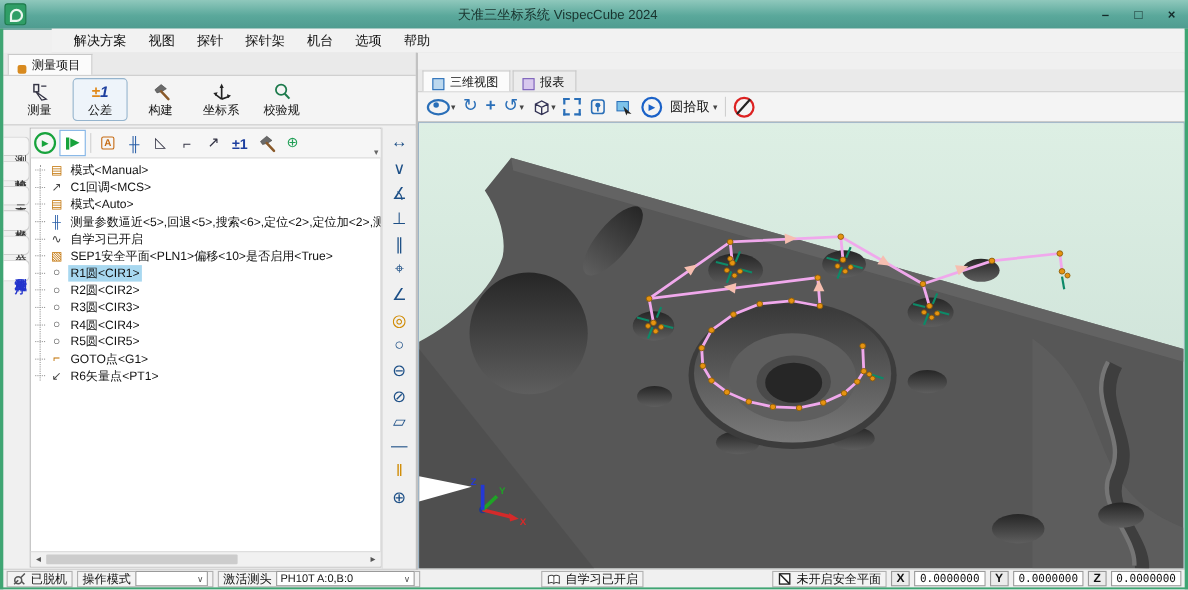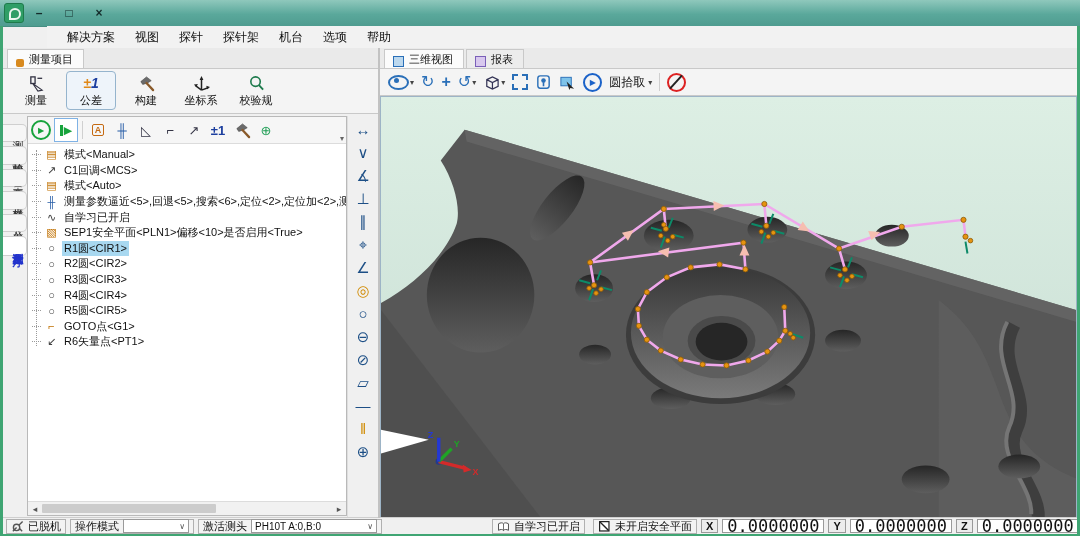--- a/index.html
+++ b/index.html
@@ -59,21 +59,21 @@
   .hscroll{height:13px;border-top:1px solid #dcdcdc;background:#f1f1f1;display:flex;align-items:center;}
   .harrow{width:14px;text-align:center;font-size:9px;color:#555;}
   .htrack{flex:1;height:9px;position:relative;}
   .hthumb{position:absolute;left:0;top:0;height:9px;width:60%;background:#cccccc;border-radius:1px;}
   .gdtcol{width:30px;display:flex;flex-direction:column;align-items:center;padding-top:2px;background:#f0f0f0;border-left:1px solid #dedede;}
   .gico{width:26px;height:23px;display:flex;align-items:center;justify-content:center;font-size:15px;color:#1d4f86;}
   .gico.or{color:#d08a00;}
   .splitter{position:absolute;top:48px;bottom:18px;left:378px;width:2px;background:#c2c2c2;z-index:5;}
   
   .rightpanel{position:absolute;top:48px;left:380px;right:3px;bottom:18px;display:flex;flex-direction:column;background:#f0f0f0;}
-  .rtabs{height:20px;display:flex;align-items:flex-end;background:#eaeaea;border-bottom:1px solid #c9c9c9;padding-left:4px;gap:2px;}
+  .rtabs{height:20px;display:flex;align-items:flex-end;background:#eaeaea;border-bottom:1px solid #c9c9c9;padding-left:4px;gap:2px;margin-top:15px;}
   .tabico{width:9px;height:9px;border:1px solid #2a6fb8;background:#bcd8ee;flex:none;}
   .tabico.rep{background:#d8c8ee;border-color:#7a5fb8;}
   .ptab.inact{background:#ececec;}
   .tb3d{height:26px;display:flex;align-items:center;gap:7px;padding:0 8px;background:#f4f4f4;border-bottom:1px solid #c9c9c9;}
   .caret{font-size:8px;color:#444;margin-left:1px;}
   .eye{width:17px;height:11px;border:2px solid #2a6fb8;border-radius:50%;position:relative;}
   .eye::after{content:"";position:absolute;left:4px;top:1.5px;width:5px;height:5px;background:#2a6fb8;border-radius:50%;}
   .g16{font-size:16px;color:#2a6fb8;line-height:16px;}
   .pan{font-size:16px;font-weight:bold;color:#2a6fb8;}
   .fit{width:12px;height:12px;border:2px dashed #2a6fb8;}
@@ -85,21 +85,21 @@
   .viewport svg{display:block;width:100%;height:100%;}
   svg text.ax{font-family:"Liberation Sans","DejaVu Sans",sans-serif;font-size:9px;font-weight:bold;}
   
   .statusbar{position:absolute;left:3px;right:3px;bottom:2px;height:16px;background:#f0f0f0;border-top:1px solid #cfcfcf;
              display:flex;align-items:center;gap:4px;padding:0 3px;font-size:11px;}
   .sbox{border:1px solid #b0b0b0;background:#f3f3f3;height:13px;display:flex;align-items:center;gap:4px;padding:0 4px;white-space:nowrap;}
   .combo{border:1px solid #9a9a9a;background:#fff;height:12px;display:flex;align-items:center;padding:0 3px;font-size:10px;}
   .combo .caret2{margin-left:auto;font-size:8px;color:#555;}
   .clabel{border:1px solid #9a9a9a;background:#ececec;font-weight:bold;height:12px;display:flex;align-items:center;padding:0 4px;}
   .cbox{border:1px solid #9a9a9a;background:#fff;height:12px;display:flex;align-items:center;padding:0 4px;
-        font-family:"DejaVu Sans Mono","Liberation Mono",monospace;font-size:17px;}
+        font-family:"DejaVu Sans Mono","Liberation Mono",monospace;font-size:10px;}
   .i16{width:17px;height:17px;flex:none;} .i13{width:13px;height:13px;flex:none;}
 </style>
 </head>
 <body>
 
 <svg width="0" height="0" style="position:absolute">
   <defs>
     <g id="ic-hammer">
         <path d="M3,7 L9,2 L14,6 L10,8.5 L5,10 Z" fill="#6b6b6b" stroke="#444" stroke-width="0.6"></path>
         <path d="M9,8.5 L16,16" stroke="#8a5a2a" stroke-width="2.4" stroke-linecap="round"></path>
@@ -142,20 +142,21 @@
       </g>
     <g id="ic-noplane">
         <rect x="2" y="2" width="11.5" height="11.5" fill="#fff" stroke="#222" stroke-width="1.5"></rect>
         <path d="M2.5,2.5 L13,13" stroke="#222" stroke-width="1.7"></path>
       </g>
   </defs>
 </svg>
 
 <div class="titlebar">
   <div class="appicon"></div>
+  <div class="wtitle">天准三坐标系统 VispecCube 2024</div>
   <div class="winbtn">–</div>
   <div class="winbtn">□</div>
   <div class="winbtn">×</div>
 </div>
 
 <div class="menubar">
   <span class="mitem">解决方案</span>
   <span class="mitem">视图</span>
   <span class="mitem">探针</span>
   <span class="mitem">探针架</span>

